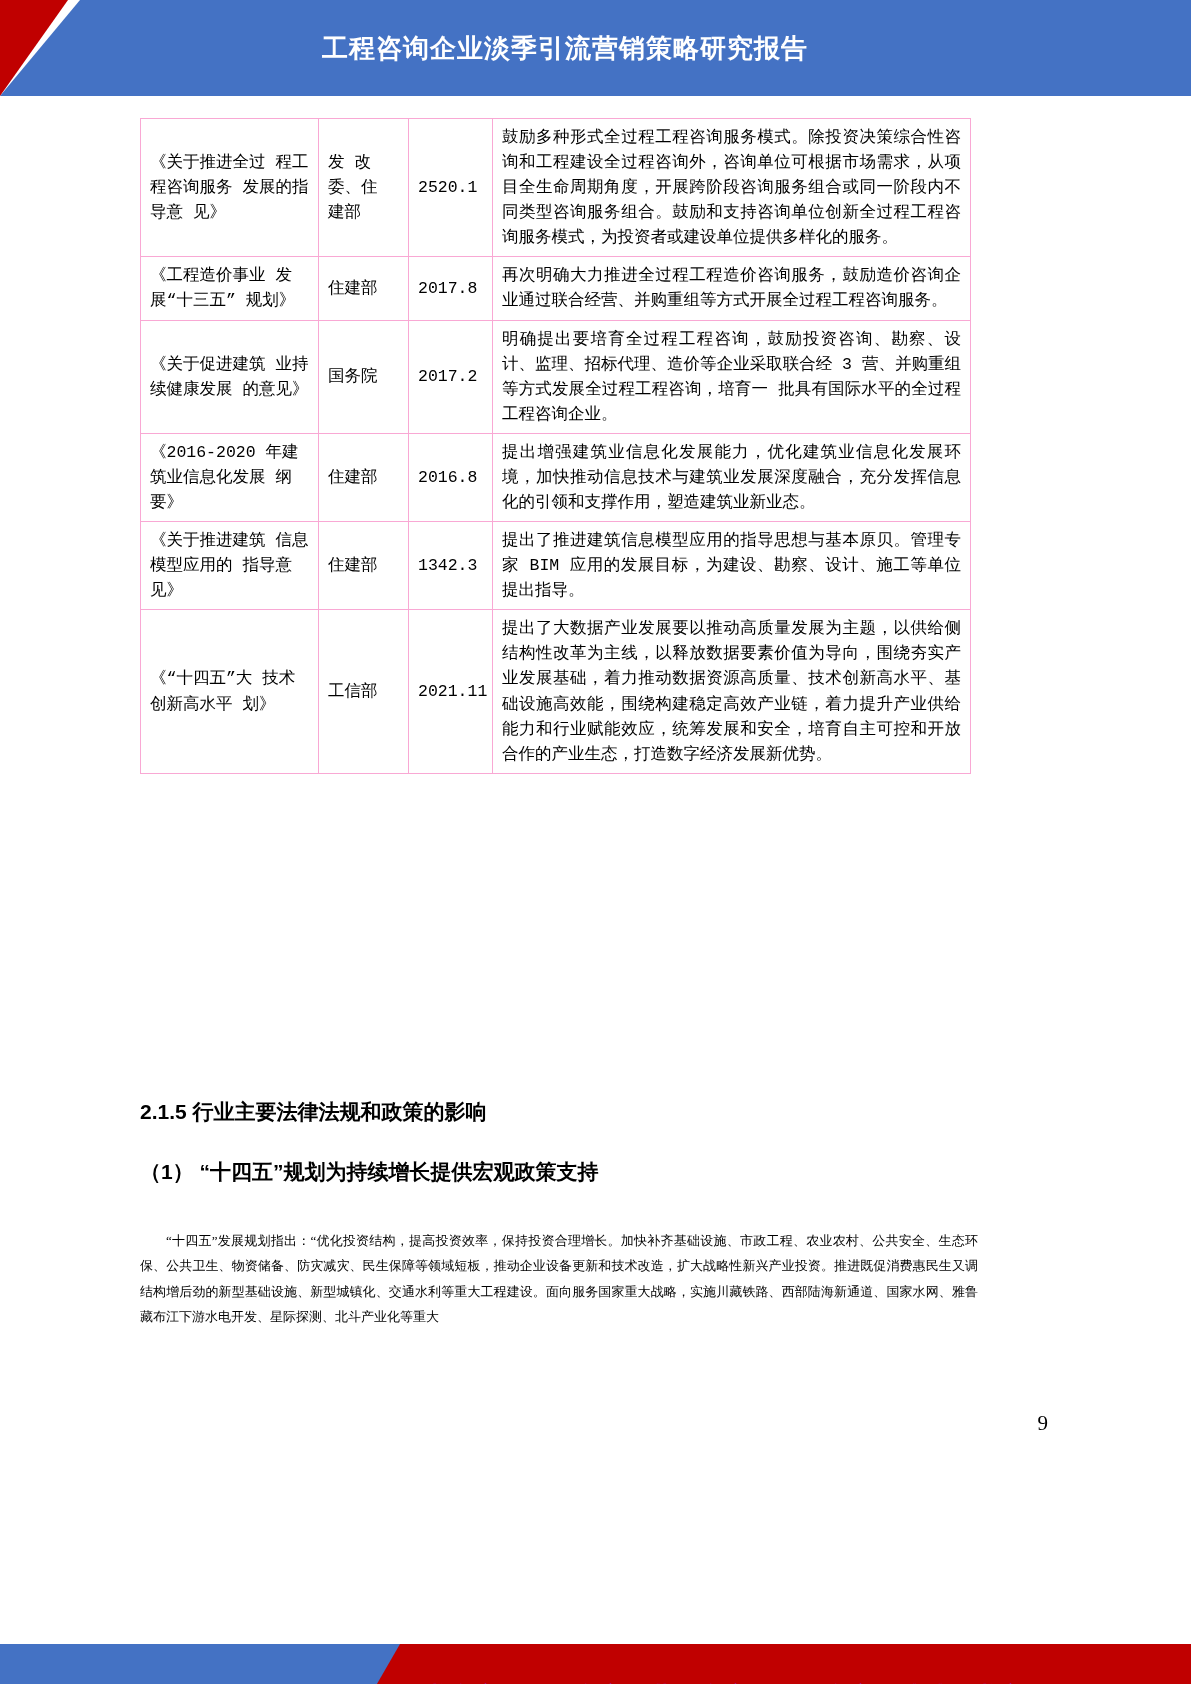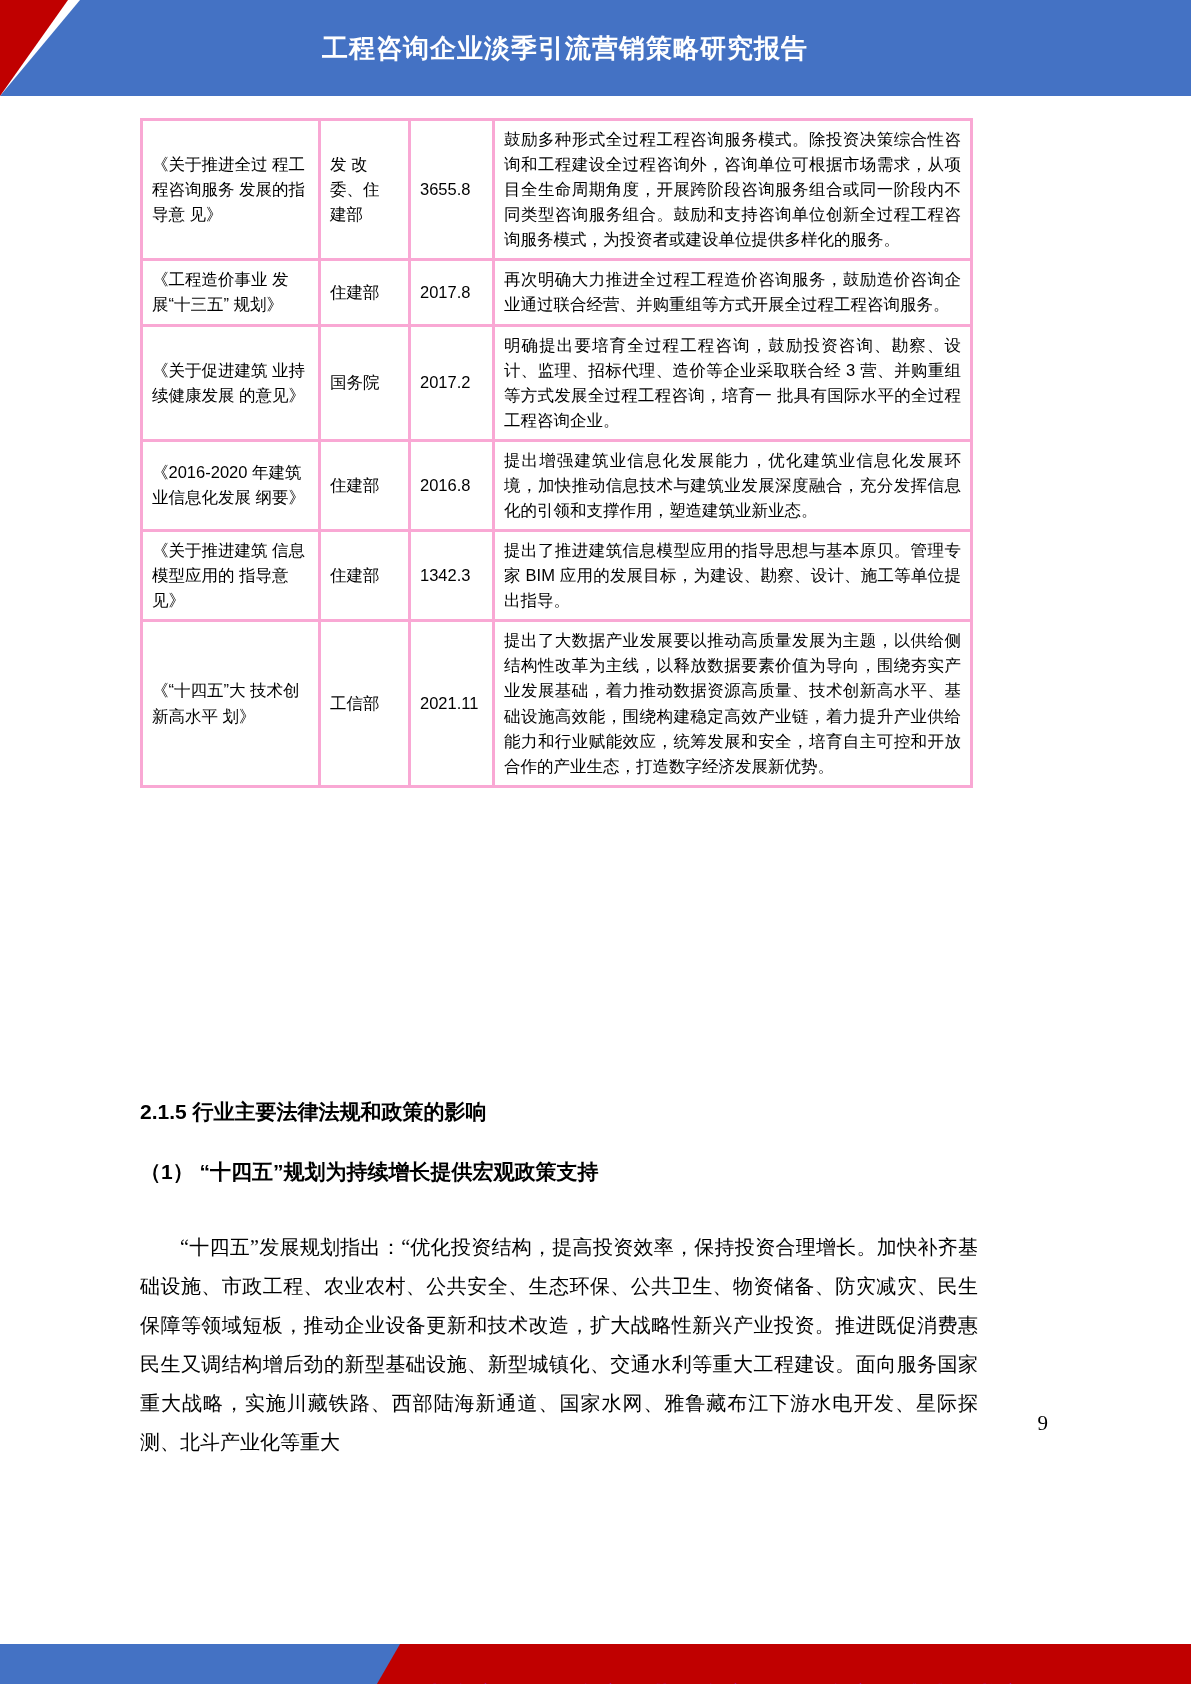--- a/index.html
+++ b/index.html
@@ -77,27 +77,27 @@
   
   .policy-table {
     position: absolute;
     top: 22px;
     left: 140px;
     width: 830px;
     border-collapse: collapse;
     table-layout: fixed;
   }
   .policy-table td {
-    border: 3px solid #f9a8d4;
+    border: 1px solid #f9a8d4;
     padding: 6px 9px;
     vertical-align: middle;
     font-size: 16.5px;
     line-height: 1.52;
     color: #000000;
-    font-family: Liberation Sans, sans-serif;
+    font-family: Liberation Mono, monospace;
   }
   .col-doc   { width: 178px; }
   .col-org   { width: 90px;  }
   .col-date  { width: 84px;  }
   .col-desc  { width: 478px; }
 
   .cell-desc { text-align: justify; text-justify: inter-ideograph; }
 
   
   .sec-heading {
@@ -110,21 +110,21 @@
   }
   .sec-heading.h1 { top: 1002px; text-align: right; }
   .sec-heading.h2 { top: 1062px; }
 
   
   .body-para {
     position: absolute;
     top: 1132px;
     left: 140px;
     width: 838px;
-    font-size: 20px;
+    font-size: 13px;
     line-height: 1.95;
     text-align: justify;
     text-justify: inter-ideograph;
     text-indent: 2em;
     color: #000000;
   }
 
   
   .page-number {
     position: absolute;
@@ -202,21 +202,21 @@
     <colgroup>
       <col class="col-doc">
         <col class="col-org">
         <col class="col-date">
         <col class="col-desc">
     </colgroup>
     <tbody>
       <tr>
         <td>《关于推进全过 程工程咨询服务 发展的指导意 见》</td>
         <td>发 改委、住 建部</td>
-        <td>3655.8</td>
+        <td>2520.1</td>
         <td class="cell-desc">鼓励多种形式全过程工程咨询服务模式。除投资决策综合性咨询和工程建设全过程咨询外，咨询单位可根据市场需求，从项目全生命周期角度，开展跨阶段咨询服务组合或同一阶段内不同类型咨询服务组合。鼓励和支持咨询单位创新全过程工程咨询服务模式，为投资者或建设单位提供多样化的服务。</td>
       </tr>
       <tr>
         <td>《工程造价事业 发展“十三五” 规划》</td>
         <td>住建部</td>
         <td>2017.8</td>
         <td class="cell-desc">再次明确大力推进全过程工程造价咨询服务，鼓励造价咨询企业通过联合经营、并购重组等方式开展全过程工程咨询服务。</td>
       </tr>
       <tr>
         <td>《关于促进建筑 业持续健康发展 的意见》</td>

